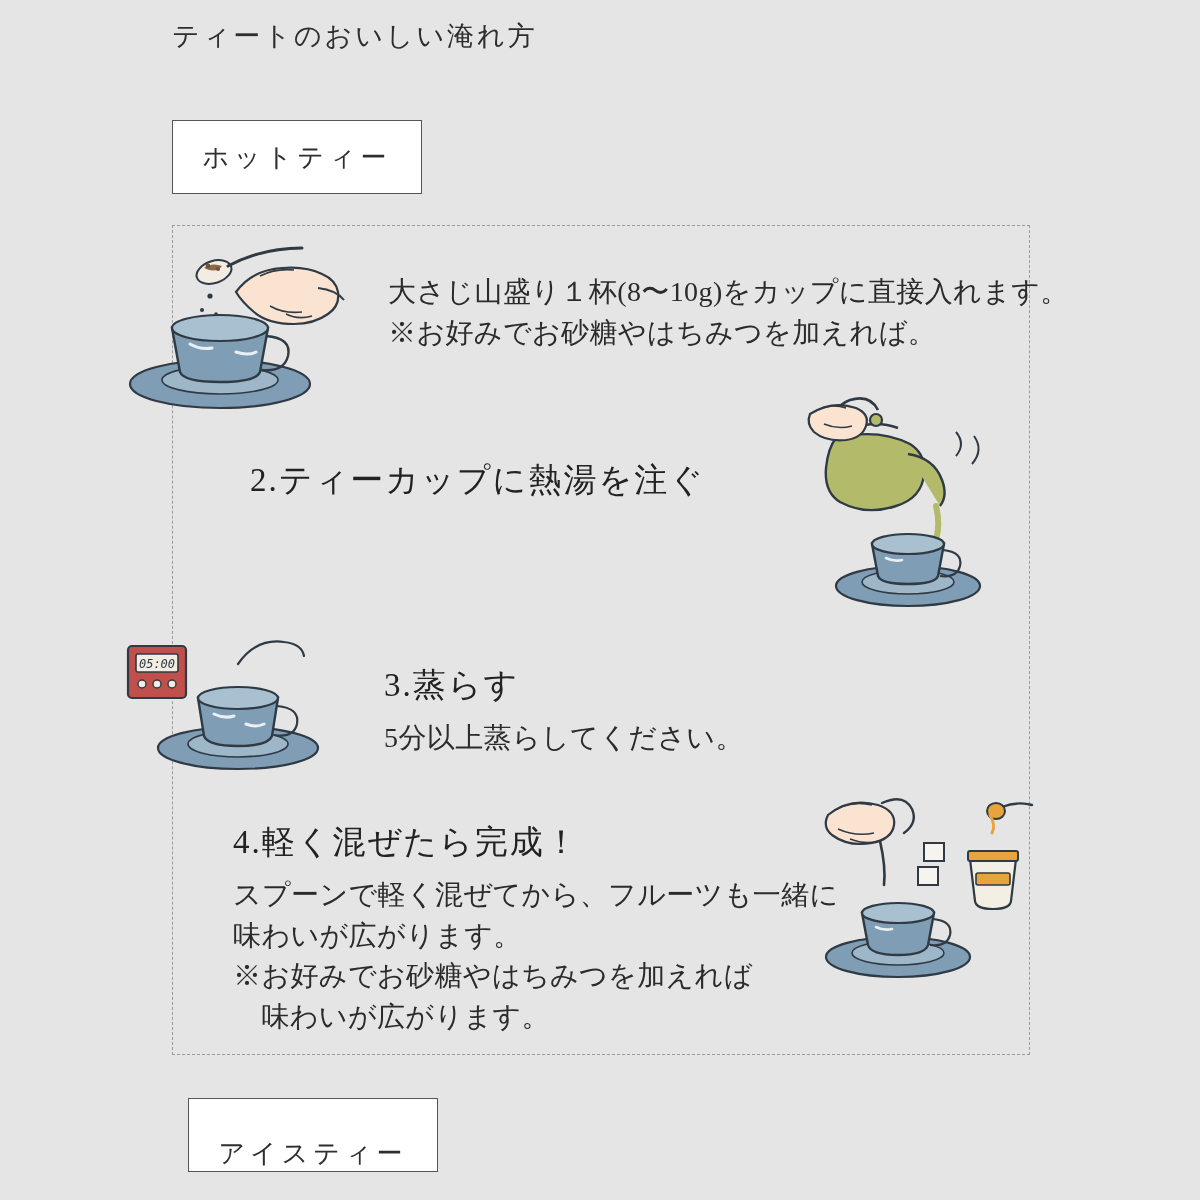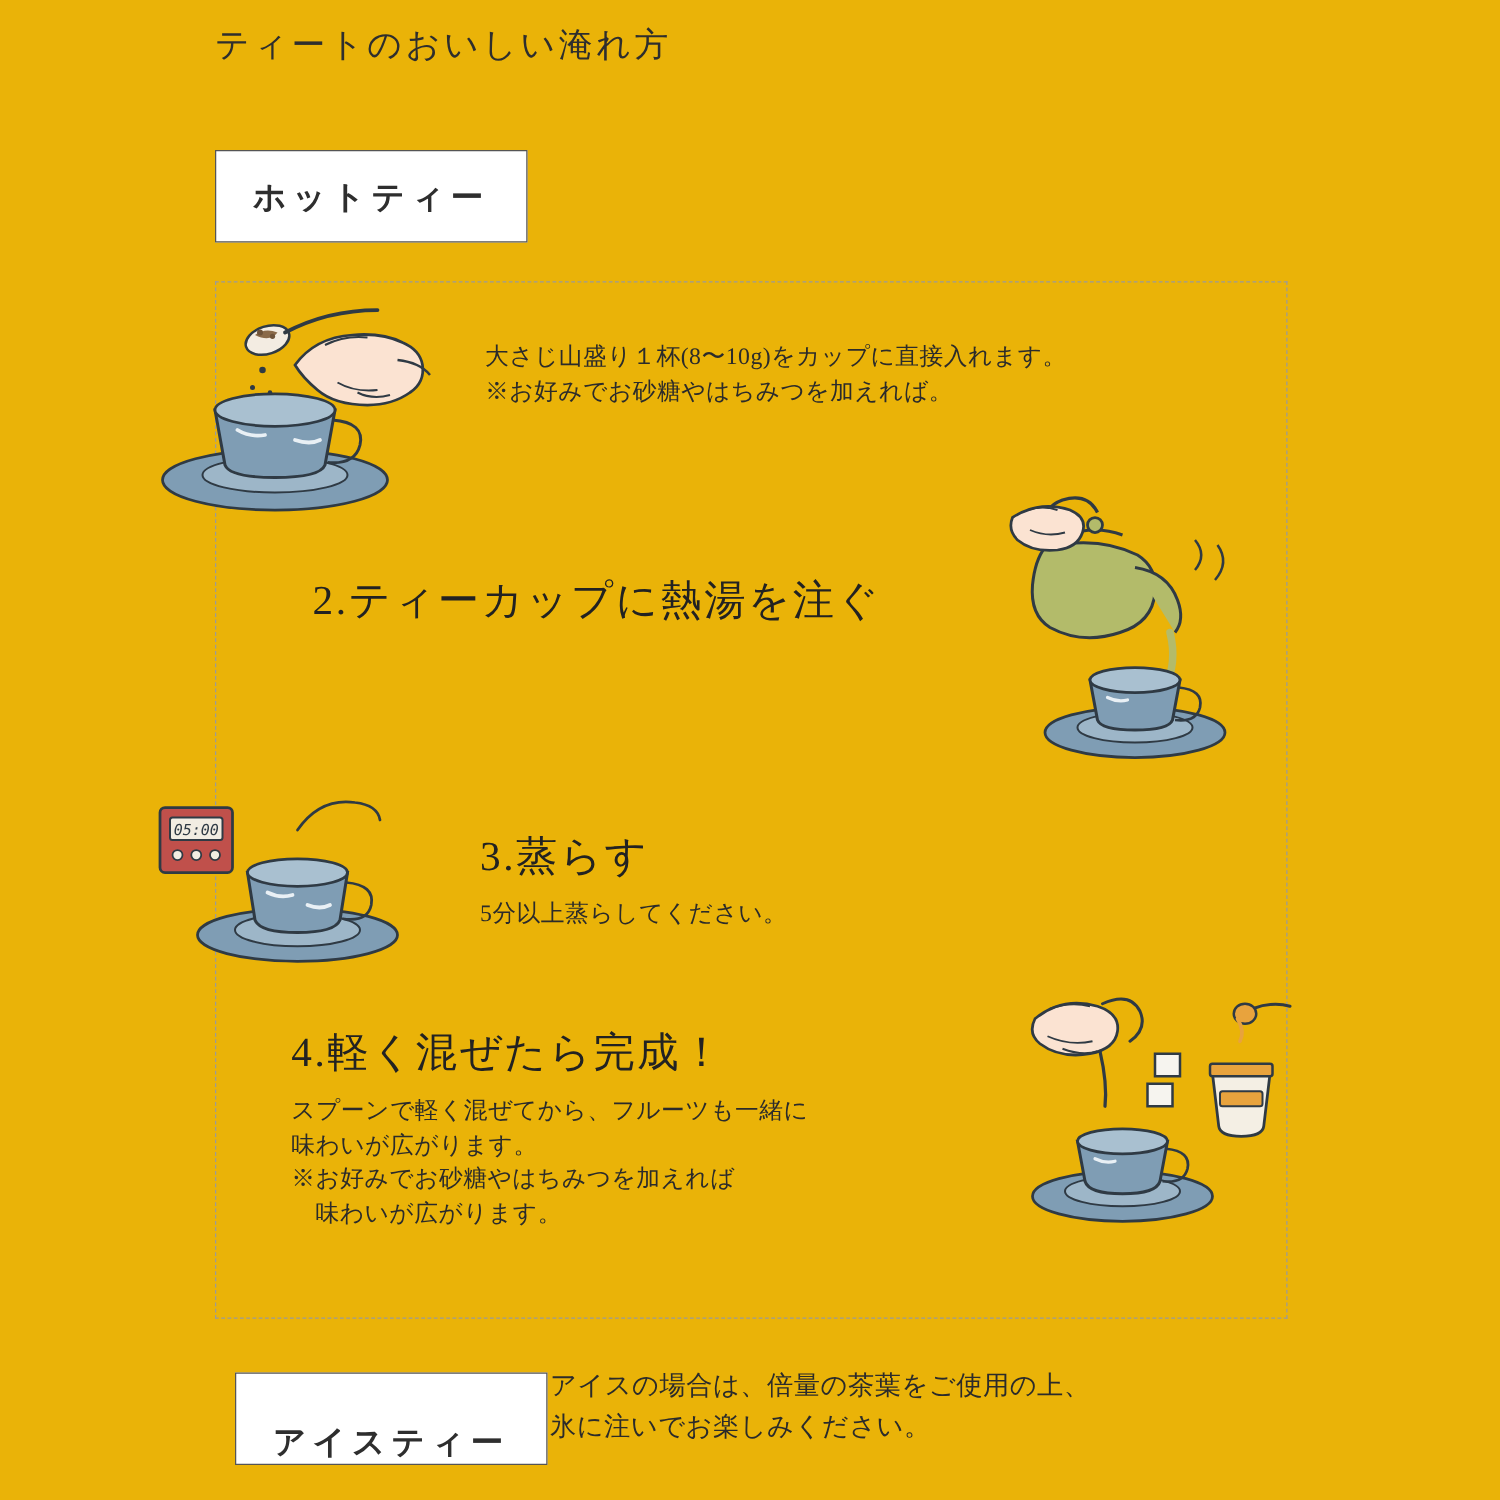--- a/index.html
+++ b/index.html
@@ -12,21 +12,21 @@
     height: 1200px;
     font-family: "Liberation Serif", "DejaVu Serif", serif;
     color: #2a2a2a;
     position: relative;
     overflow: hidden;
   }
 
   .page {
     position: absolute;
     inset: 0;
-    background: #eab308;
+    background: #e5e5e5;
   }
 
   
   .page-title {
     position: absolute;
     left: 172px;
     top: 18px;
     font-size: 27px;
     letter-spacing: 3px;
     color: #2e2e2e;
@@ -37,21 +37,20 @@
   .label-box {
     position: absolute;
     border: 1.5px solid #555;
     background: #fff;
     display: flex;
     align-items: center;
     justify-content: center;
     letter-spacing: 5px;
     font-size: 26px;
     color: #2e2e2e;
-    font-weight: bold;
   }
   #hot-label-box {
     left: 172px;
     top: 120px;
     width: 248px;
     height: 72px;
   }
   #iced-label-box {
     left: 188px;
     top: 1098px;
@@ -76,21 +75,21 @@
     position: absolute;
   }
   .step-heading {
     font-size: 33px;
     letter-spacing: 2px;
     color: #222;
     white-space: nowrap;
     margin-bottom: 10px;
   }
   .step-body {
-    font-size: 19px;
+    font-size: 28px;
     line-height: 1.45;
     color: #2b2b2b;
     letter-spacing: 0.4px;
   }
   .step-body div { white-space: nowrap; }
 
   #step-1 { left: 388px; top: 272px; }
   #step-2 { left: 250px; top: 458px; }
   #step-3 { left: 384px; top: 663px; }
   #step-4 { left: 233px; top: 820px; }
@@ -268,18 +267,14 @@
       <div>味わいが広がります。</div>
       <div>※お好みでお砂糖やはちみつを加えれば</div>
       <div>　味わいが広がります。</div>
     </div>
   </div>
 
   <div class="label-box" id="iced-label-box">
     <span>アイスティー</span>
   </div>
 
-  <div class="iced-note">
-    <div>アイスの場合は、倍量の茶葉をご使用の上、</div>
-    <div>氷に注いでお楽しみください。</div>
-  </div>
 
 </div>
 
 </body></html>

